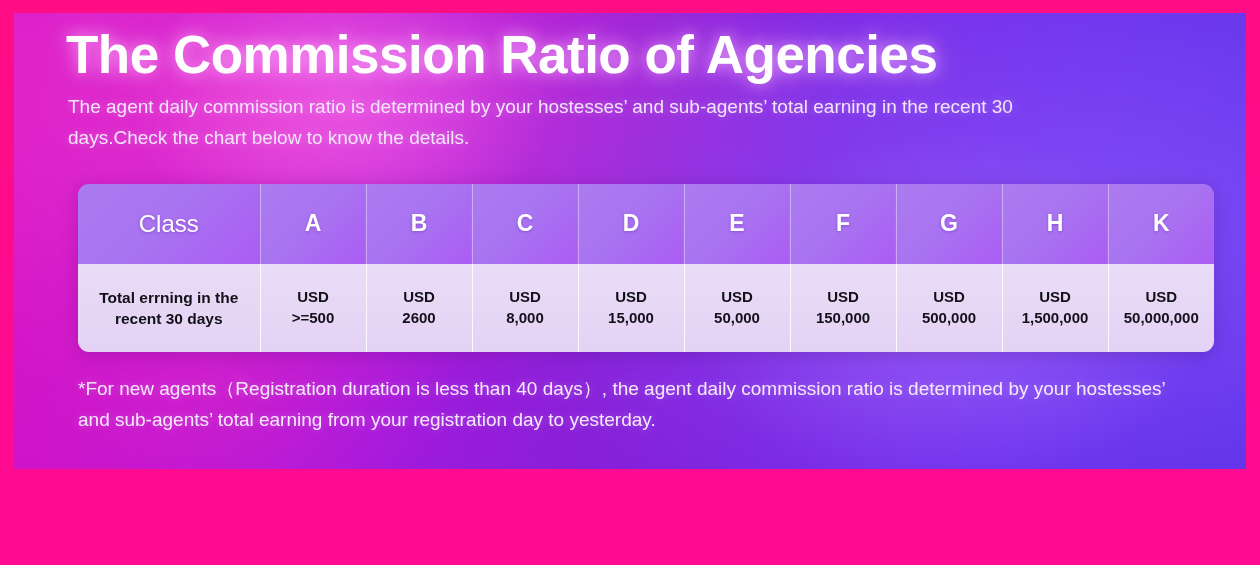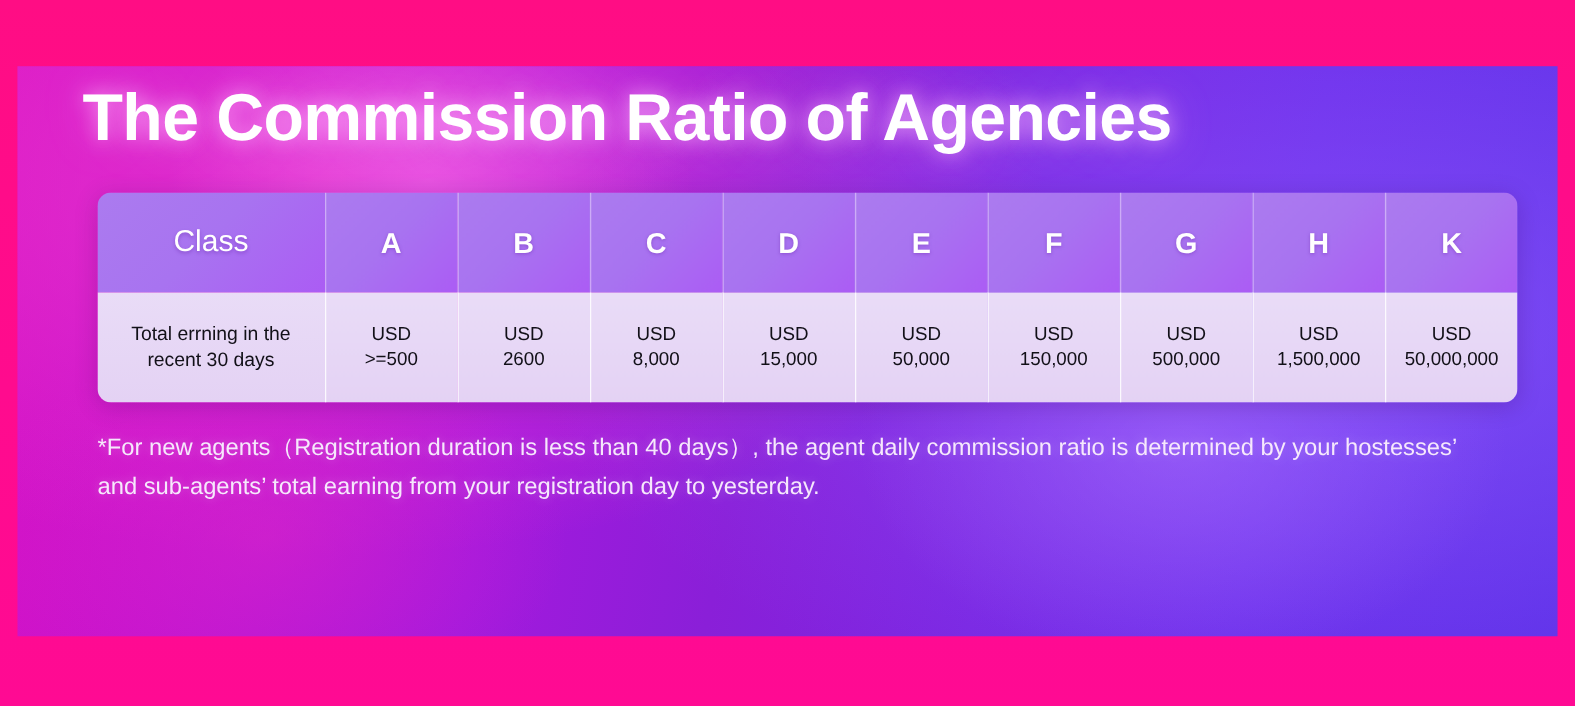--- a/index.html
+++ b/index.html
@@ -38,21 +38,20 @@
       radial-gradient(85% 120% at 20% 20%, rgba(236,58,206,0.75) 0%, rgba(236,58,206,0.0) 55%),
       linear-gradient(100deg,
         #d712c4 0%,
         #c413cf 14%,
         #a419dd 33%,
         #8a1fd8 48%,
         #7a26e2 64%,
         #6a2bea 80%,
         #5b2ee8 100%);
       overflow: hidden;
-      margin-top: 40px;
   }
 
   
   .bloom-a {
     position: absolute;
     left: 120px;
     top: -60px;
     width: 420px;
     height: 300px;
     background: radial-gradient(closest-side, rgba(255,130,245,0.45), rgba(255,130,245,0));
@@ -140,21 +139,21 @@
   }
   tr.head th:last-child { border-right: none; }
   tr.head th.label-cell { font-weight: normal; font-size: 24px; }
 
   
   tr.earn td {
     height: 88px;
     background: linear-gradient(180deg, #e9dcf7 0%, #e4d2f4 100%);
     color: #121018;
     font-size: 15px;
-    font-weight: normal;
+    font-weight: bold;
     line-height: 1.38;
     border-right: 1px solid rgba(255,255,255,0.85);
   }
   tr.earn td:last-child { border-right: none; }
   tr.earn td.label-cell { font-size: 15.5px; }
 
   
   tr.ratio td {
     height: 96px;
     background: linear-gradient(180deg, #fbf6fd 0%, #f8f1fb 100%);
@@ -184,20 +183,21 @@
 
   <div class="panel">
     <div class="bloom-a"></div>
     <div class="bloom-b"></div>
     <div class="bloom-c"></div>
 
     <div class="content">
 
       <h1 class="title">The Commission Ratio of Agencies</h1>
 
+      <p class="subtitle">The agent daily commission ratio is determined by your  hostesses’  and sub-agents’ total earning in the recent 30 days.Check the chart below to know the details.</p>
 
       <div class="table-wrap">
         <table class="grid">
           <colgroup>
             <col class="c-label">
             <col class="c-data">
               <col class="c-data">
               <col class="c-data">
             <col class="c-data">
               <col class="c-data">

